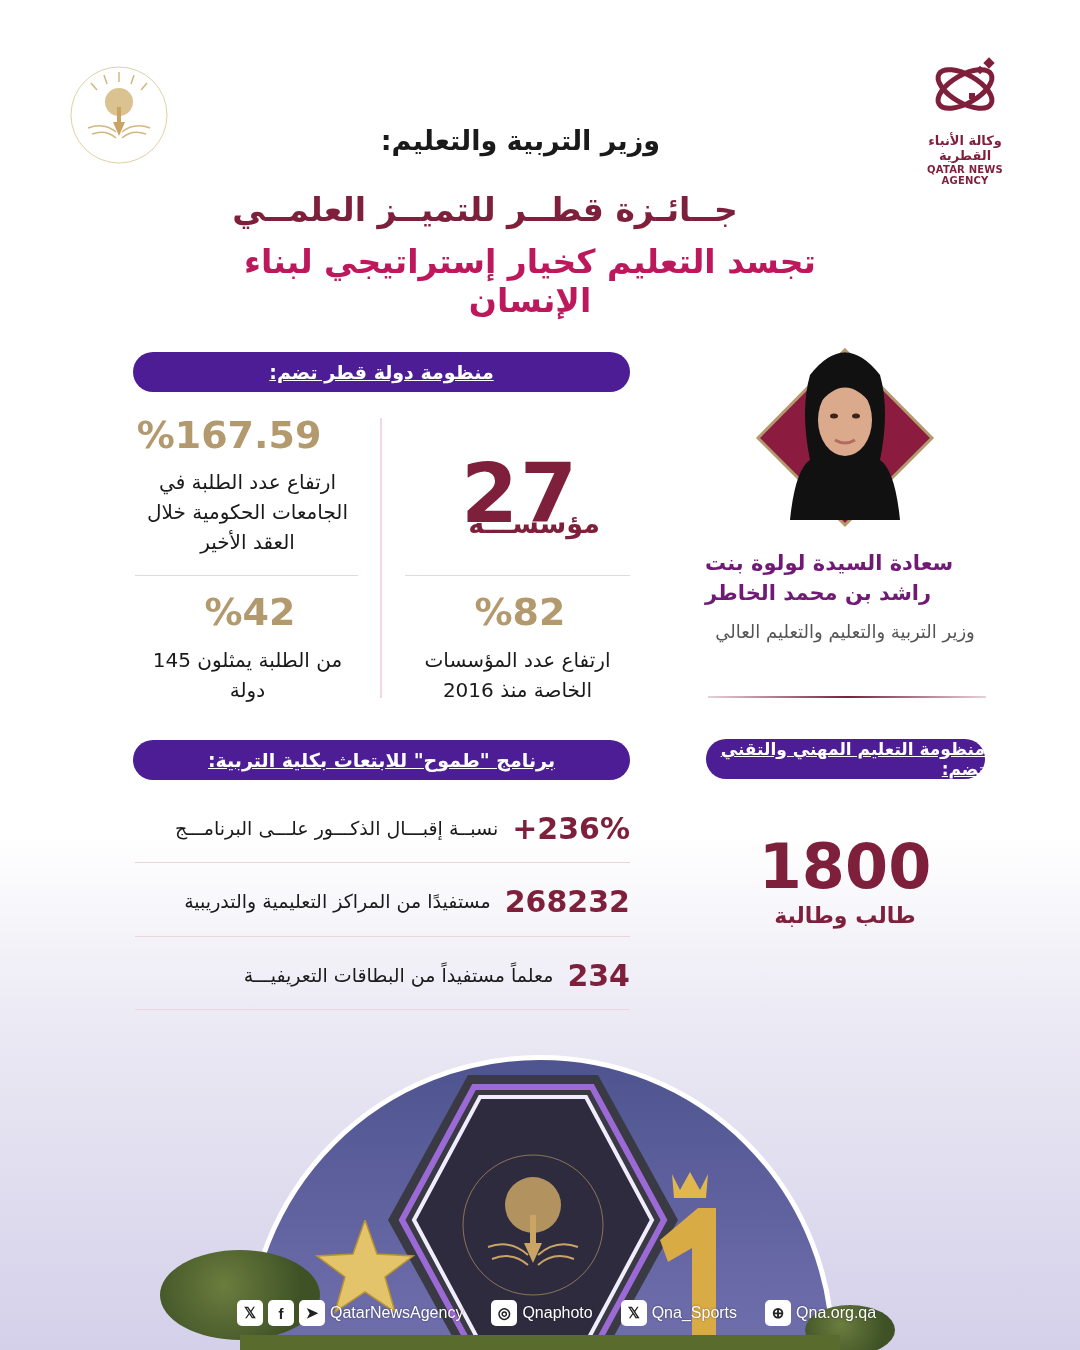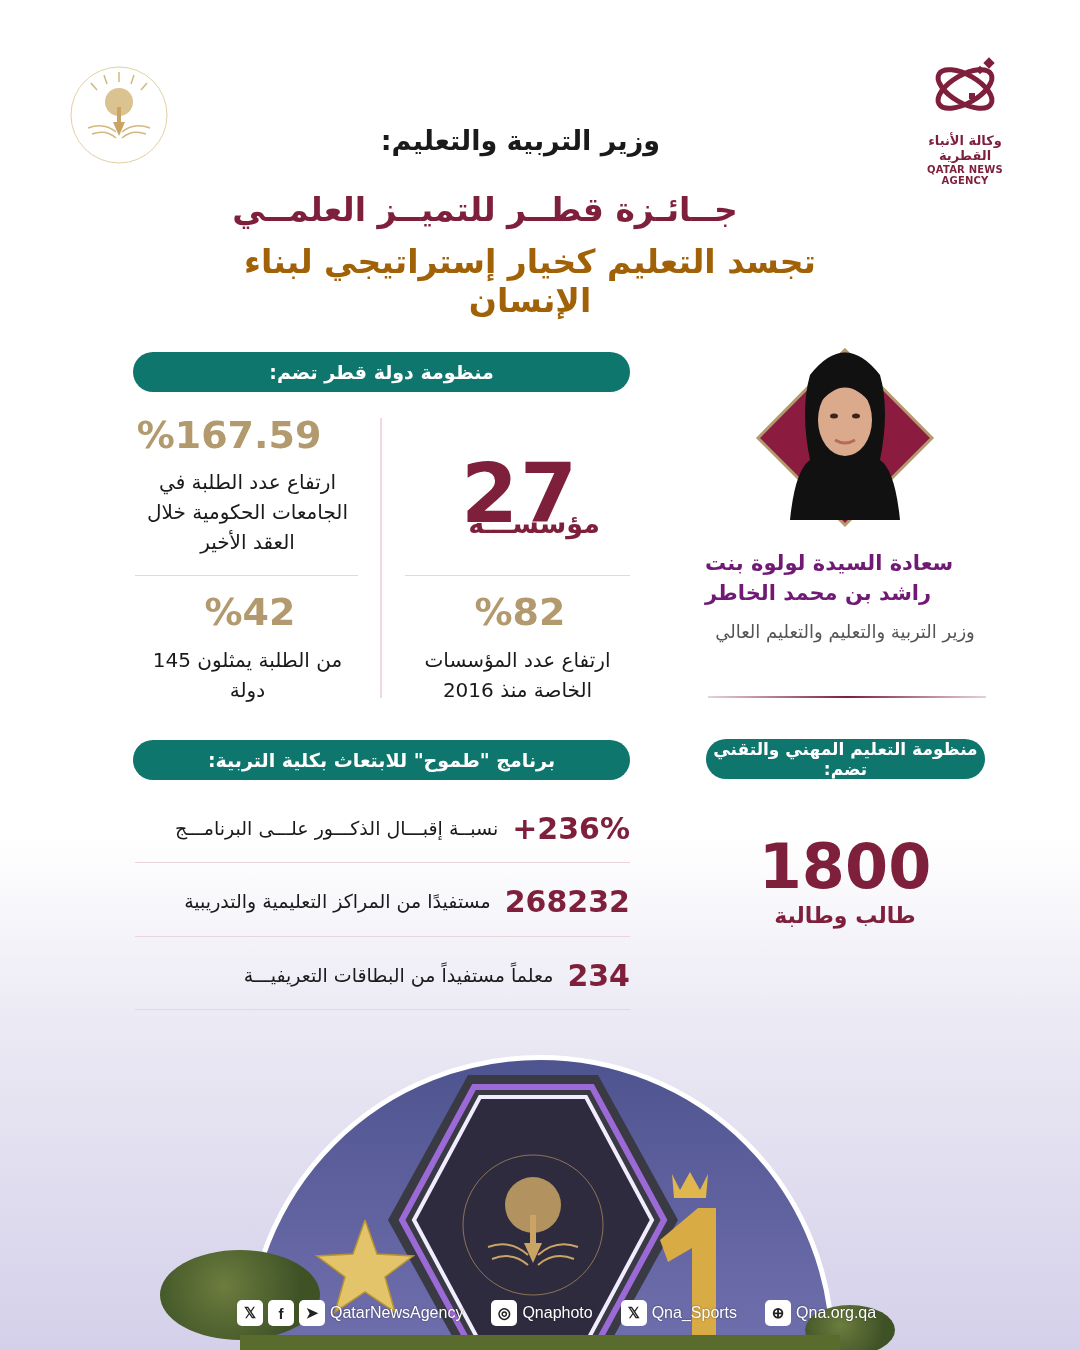--- a/index.html
+++ b/index.html
@@ -16,26 +16,26 @@
   .qna-logo { left: 905px; top: 55px; width: 120px; text-align: center; }
   .qna-logo svg { display: block; margin: 0 auto; }
   .qna-ar { font-size: 13px; font-weight: bold; color: #7e1f3c; direction: rtl; margin-top: 14px; }
   .qna-en { font-size: 10px; font-weight: bold; color: #7e1f3c; letter-spacing: 0.2px; margin-top: 1px; }
 
   .award-seal { left: 66px; top: 62px; width: 106px; height: 106px; }
 
   
   .kicker { left: 300px; top: 125px; width: 360px; text-align: right; font-size: 27px; font-weight: bold; direction: rtl; color: #1a1a1a; }
   .title1 { left: 200px; top: 190px; width: 570px; text-align: center; font-size: 33px; font-weight: bold; color: #7e1f3c; direction: rtl; }
-  .title2 { left: 200px; top: 242px; width: 660px; text-align: center; font-size: 33px; font-weight: bold; color: #a16207; direction: rtl; }
+  .title2 { left: 200px; top: 242px; width: 660px; text-align: center; font-size: 33px; font-weight: bold; color: #be185d; direction: rtl; }
 
   
   .pill {
-    background: #0f766e; color: #fff; border-radius: 20px; font-weight: bold;
-    direction: rtl; text-align: center; font-size: 19px; display: flex; align-items: center; justify-content: center;
+    background: #4c1d95; color: #fff; border-radius: 20px; font-weight: bold;
+    direction: rtl; font-size: 19px; display: flex; align-items: center; justify-content: center; text-decoration: underline;
   }
   .pill-a { left: 133px; top: 352px; width: 497px; height: 40px; }
   .pill-b { left: 133px; top: 740px; width: 497px; height: 40px; }
   .pill-c { left: 706px; top: 739px; width: 279px; height: 40px; font-size: 17px; }
 
   
   .vline { left: 380px; top: 418px; width: 2px; height: 280px; background: #f2d8de; }
   .hline { height: 1px; background: #ead6da; }
   .hl1 { left: 135px; top: 575px; width: 223px; }
   .hl2 { left: 405px; top: 575px; width: 225px; }

